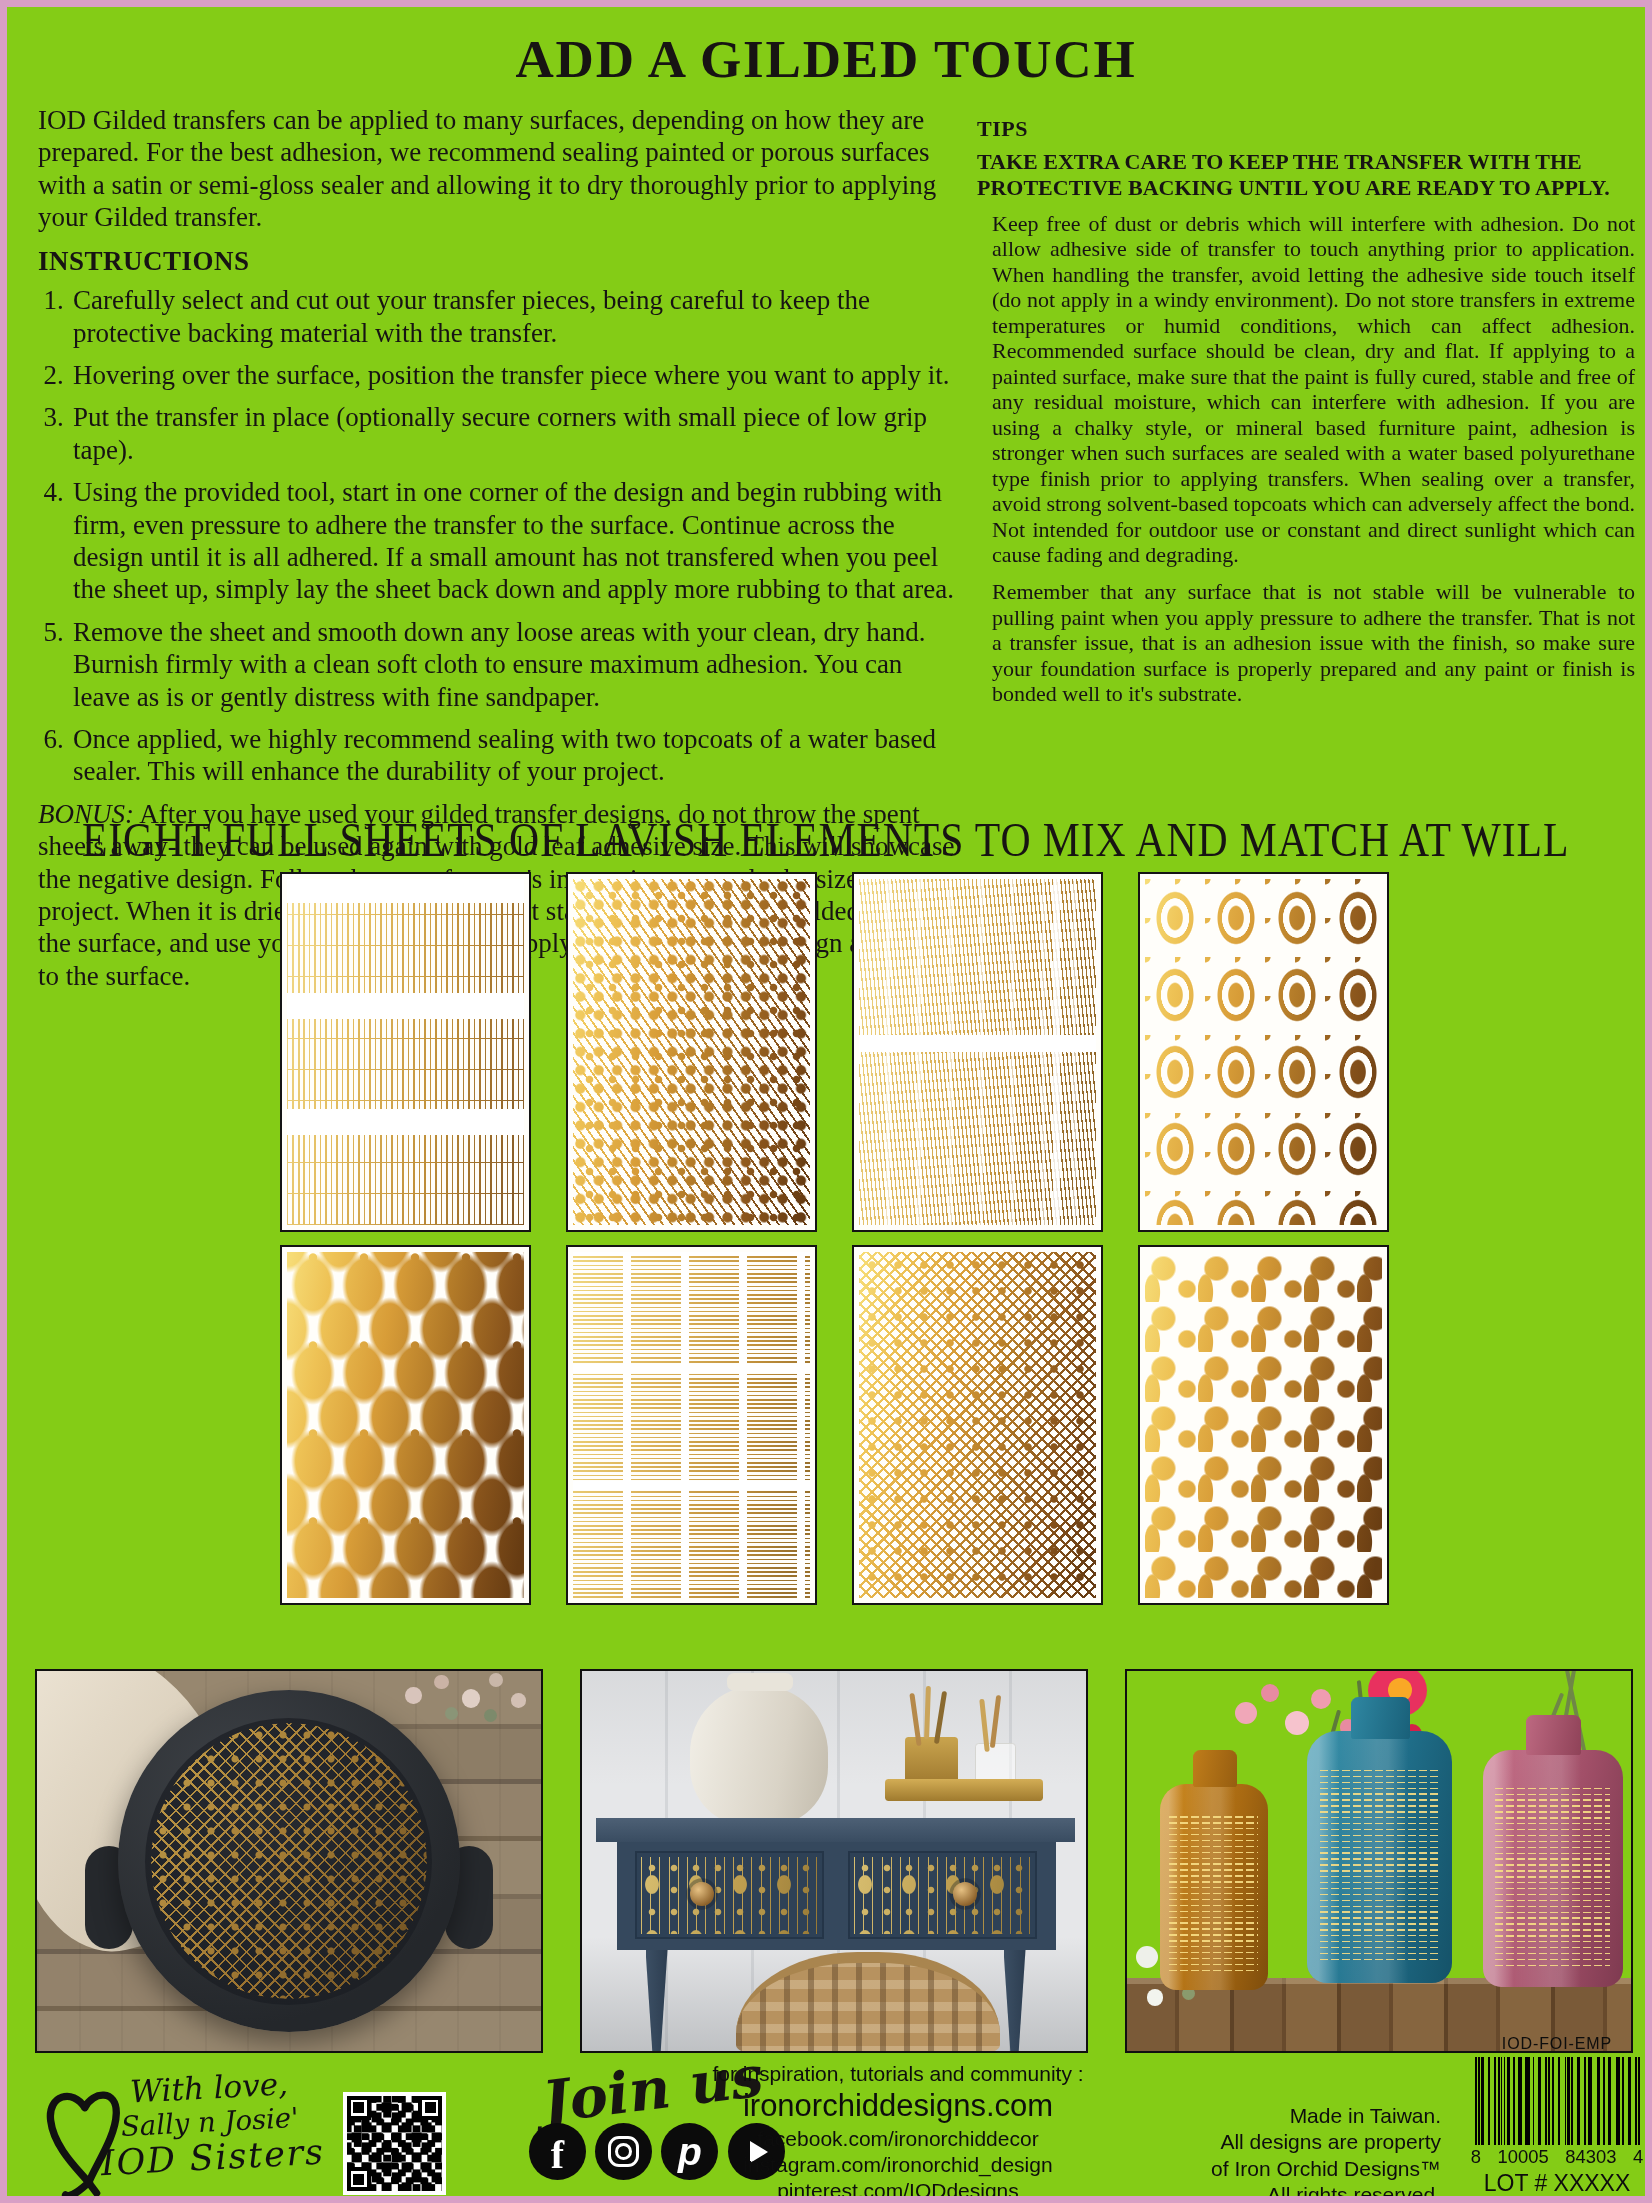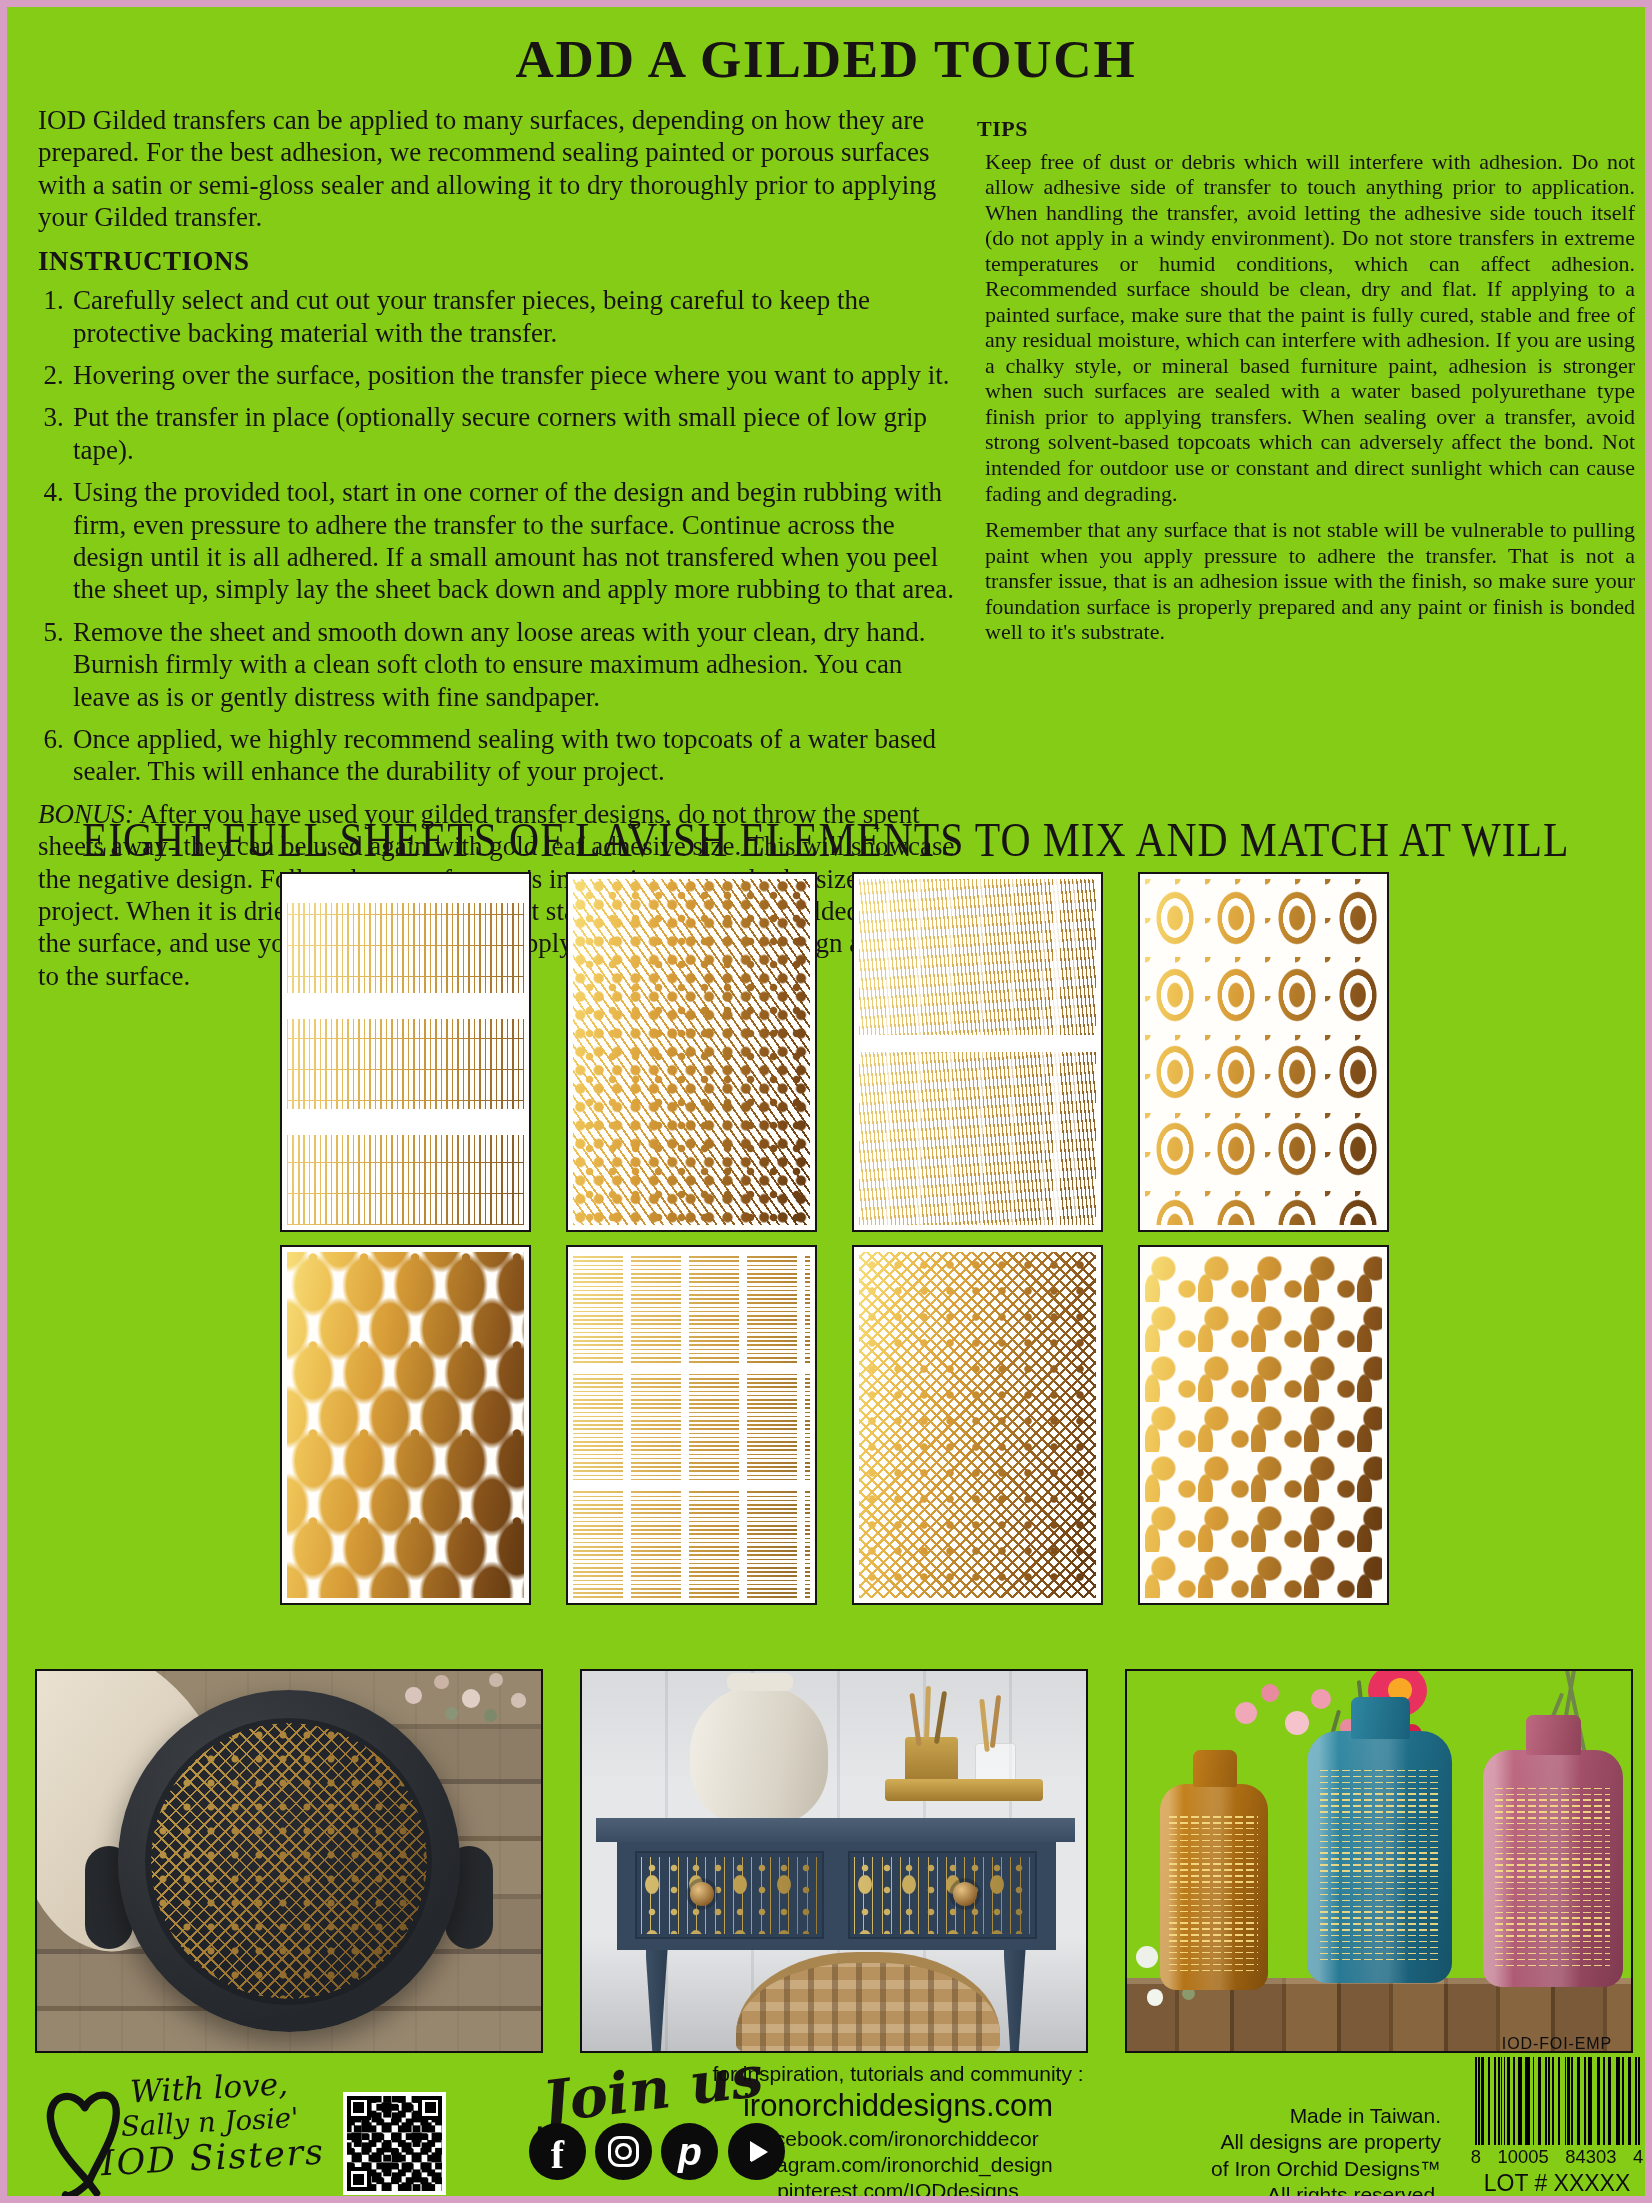--- a/index.html
+++ b/index.html
@@ -17,21 +17,21 @@
   .col{position:absolute; font-size:27px; line-height:1.2;}
   .left-col{left:31px; top:97px; width:920px;}
   .right-col{left:970px; top:109px; width:658px; font-size:22px; line-height:1.16;}
   .intro{margin:0 0 11px 0;}
   .sec-head{font-weight:bold; margin:0 0 7.3px 0; letter-spacing:0.5px;}
   .inst-item{position:relative; padding-left:35px; margin:0 0 10px 0;}
   .inst-item .num{position:absolute; left:5.5px; top:0;}
   .bonus{margin-top:3.7px;}
   .bonus .blabel{font-style:italic;}
   .tips-warning{font-weight:bold; margin:5.5px 0 9.2px 0; line-height:1.2;}
-  .tips-p{margin:0 0 11px 8px; text-align:justify;}
+  .tips-p{margin:0 0 11px 15px; text-align:justify;}
   .band-head{
     position:absolute; left:0; width:100%; text-align:center;
     font-size:43px; letter-spacing:0.9px; white-space:nowrap;
   }
   .band-head>span{display:inline-block; transform:scale(.97,1.12);}
   .head-sheets{top:808px;}
   .head-compose{top:1605px;}
 
   
   .sheets-grid{
@@ -285,20 +285,21 @@
     </div>
     <div class="inst-item">
       <span class="num">6.</span>
       <span>Once applied, we highly recommend sealing with two topcoats of a water based sealer. This will enhance the durability of your project.</span>
     </div>
     <p class="bonus"><span class="blabel">BONUS:</span><span> After you have used your gilded transfer designs, do not throw the spent sheets away- they can be used again with gold leaf adhesive size. This will showcase the negative design. Follow the manufacturer's instructions to apply the size to your project. When it is dried to a tacky but not wet state, apply your IOD Gilded scrap to the surface, and use your burnishing tool to apply pressure until the design adheres to the surface.</span></p>
   </div>
 
   <div class="col right-col">
     <div class="sec-head">TIPS</div>
+    <div class="tips-warning">TAKE EXTRA CARE TO KEEP THE TRANSFER WITH THE PROTECTIVE BACKING UNTIL YOU ARE READY TO APPLY.</div>
     <p class="tips-p">Keep free of dust or debris which will interfere with adhesion. Do not allow adhesive side of transfer to touch anything prior to application. When handling the transfer, avoid letting the adhesive side touch itself (do not apply in a windy environment). Do not store transfers in extreme temperatures or humid conditions, which can affect adhesion. Recommended surface should be clean, dry and flat. If applying to a painted surface, make sure that the paint is fully cured, stable and free of any residual moisture, which can interfere with adhesion. If you are using a chalky style, or mineral based furniture paint, adhesion is stronger when such surfaces are sealed with a water based polyurethane type finish prior to applying transfers. When sealing over a transfer, avoid strong solvent-based topcoats which can adversely affect the bond. Not intended for outdoor use or constant and direct sunlight which can cause fading and degrading.</p>
     <p class="tips-p">Remember that any surface that is not stable will be vulnerable to pulling paint when you apply pressure to adhere the transfer. That is not a transfer issue, that is an adhesion issue with the finish, so make sure your foundation surface is properly prepared and any paint or finish is bonded well to it's substrate.</p>
   </div>
 
   <div class="band-head head-sheets"><span>EIGHT FULL SHEETS OF LAVISH ELEMENTS TO MIX AND MATCH AT WILL</span></div>
   <div class="sheets-grid">
     <div class="sheet s1"></div>
     <div class="sheet s2"></div>
     <div class="sheet s3"></div>
     <div class="sheet s4"></div>

